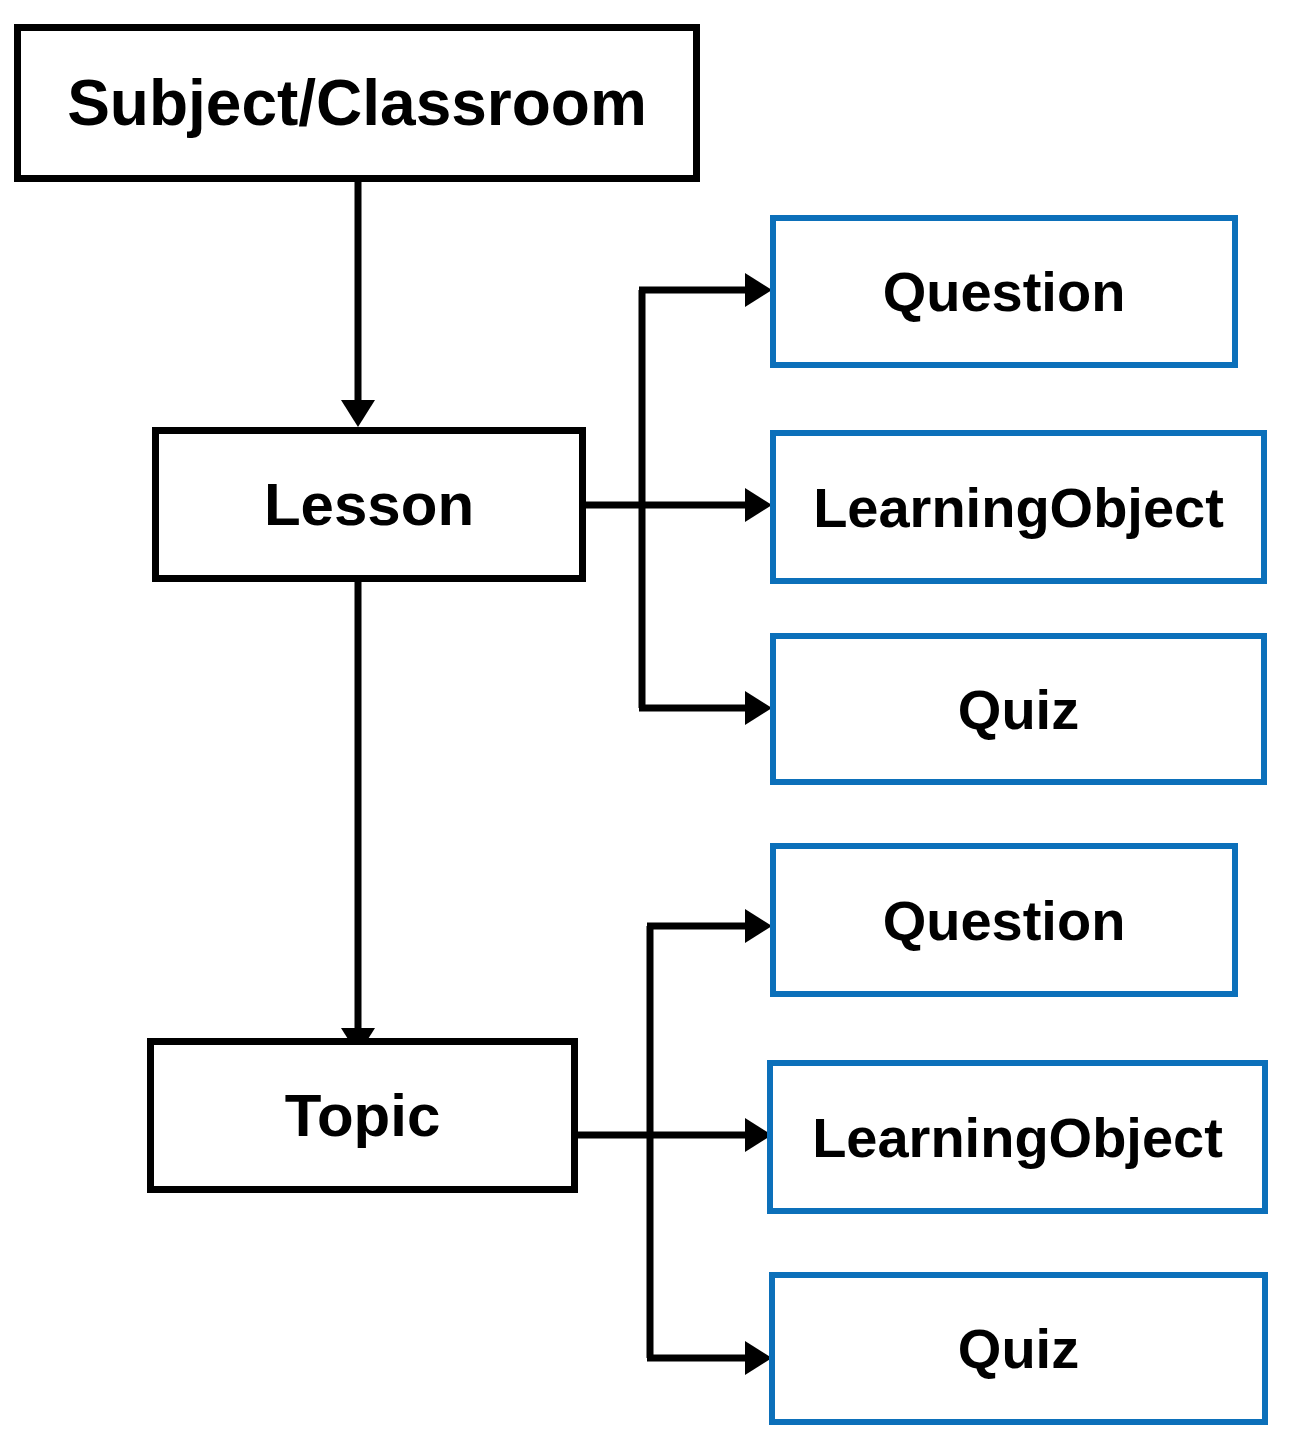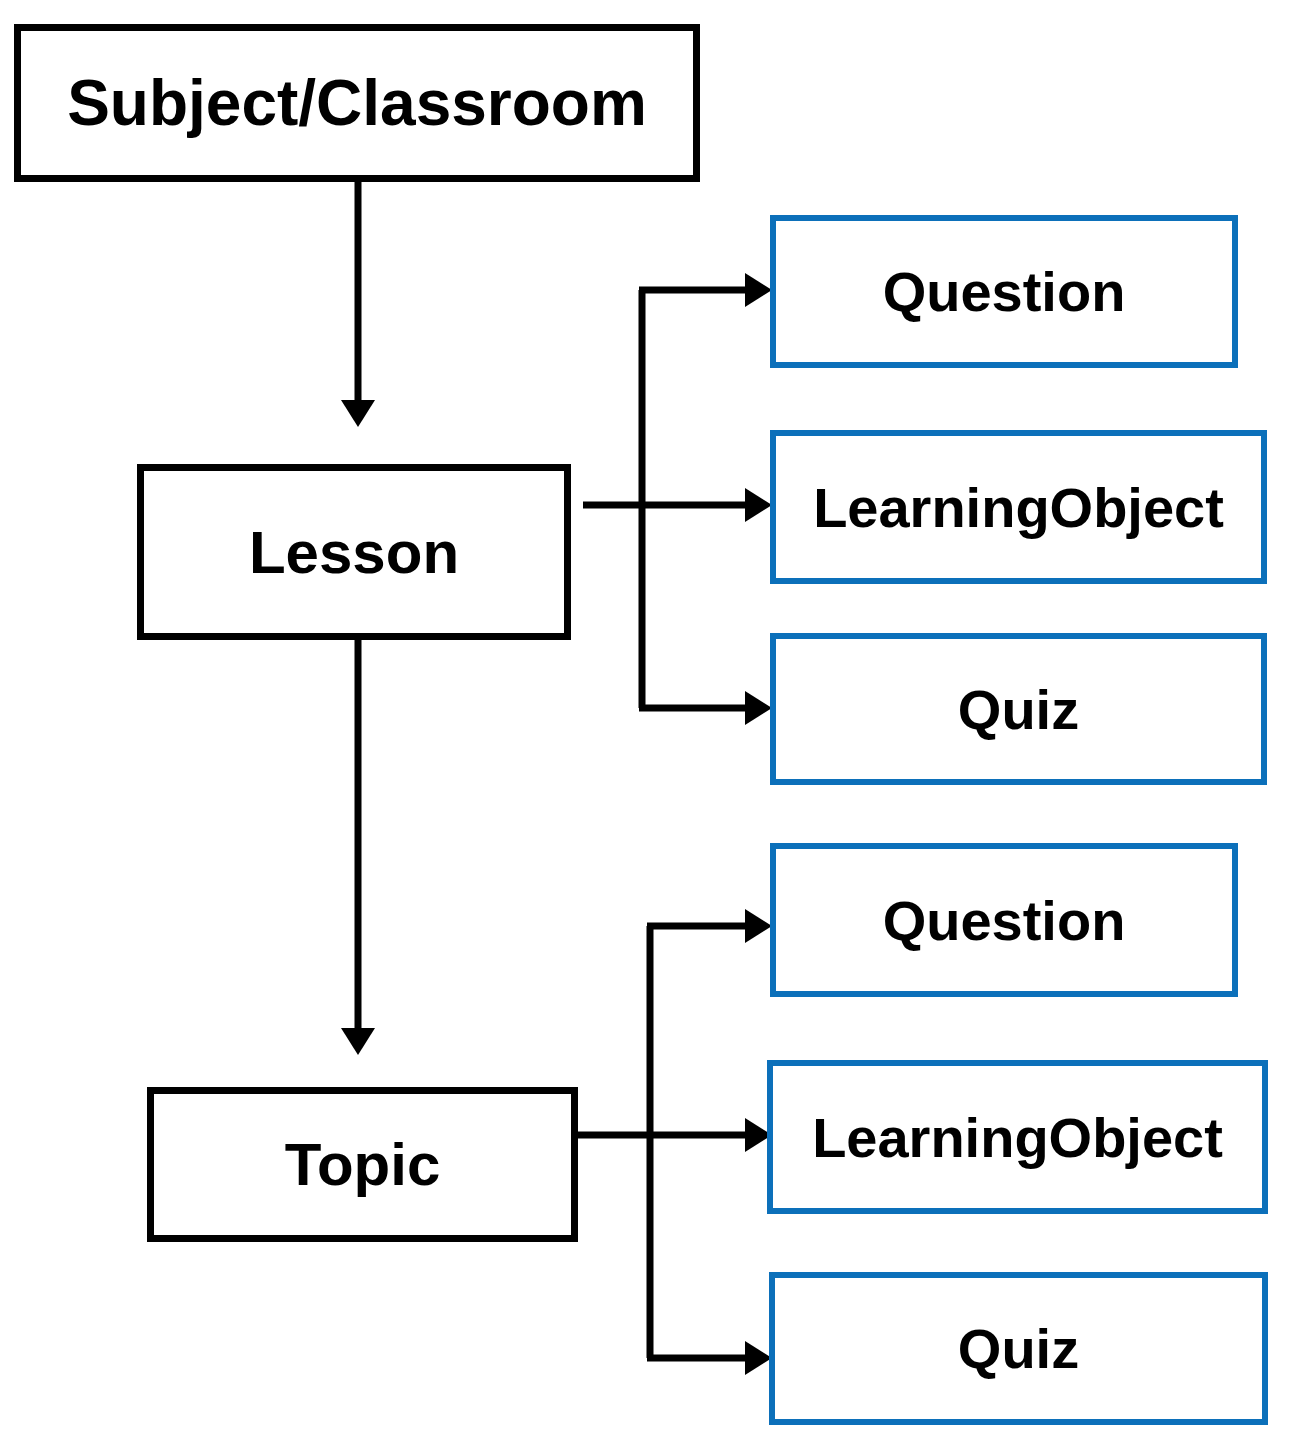--- a/index.html
+++ b/index.html
@@ -33,22 +33,22 @@
   .node.child {
     border: 6px solid #0c70ba;
     font-weight: 700;
   }
   .root-label    { font-size: 64px; }
   .parent-label  { font-size: 60px; }
   .child-label   { font-size: 56px; }
 
   
   #node-subject { left: 14px;  top: 24px;   width: 686px; height: 158px; }
-  #node-lesson  { left: 137px; top: 427px;  width: 434px; height: 176px; margin-top: 37px; }
-  #node-topic   { left: 147px; top: 1087px; width: 431px; height: 155px; }
+  #node-lesson  { left: 152px; top: 427px;  width: 434px; height: 155px; }
+  #node-topic   { left: 147px; top: 1038px; width: 431px; height: 155px; }
 
   #node-l-question { left: 770px; top: 215px;  width: 468px; height: 153px; }
   #node-l-lobject  { left: 770px; top: 430px;  width: 497px; height: 154px; }
   #node-l-quiz     { left: 770px; top: 633px;  width: 497px; height: 152px; }
 
   #node-t-question { left: 770px; top: 843px;  width: 468px; height: 154px; }
   #node-t-lobject  { left: 767px; top: 1060px; width: 501px; height: 154px; }
   #node-t-quiz     { left: 769px; top: 1272px; width: 499px; height: 153px; }
 </style>
 </head>

